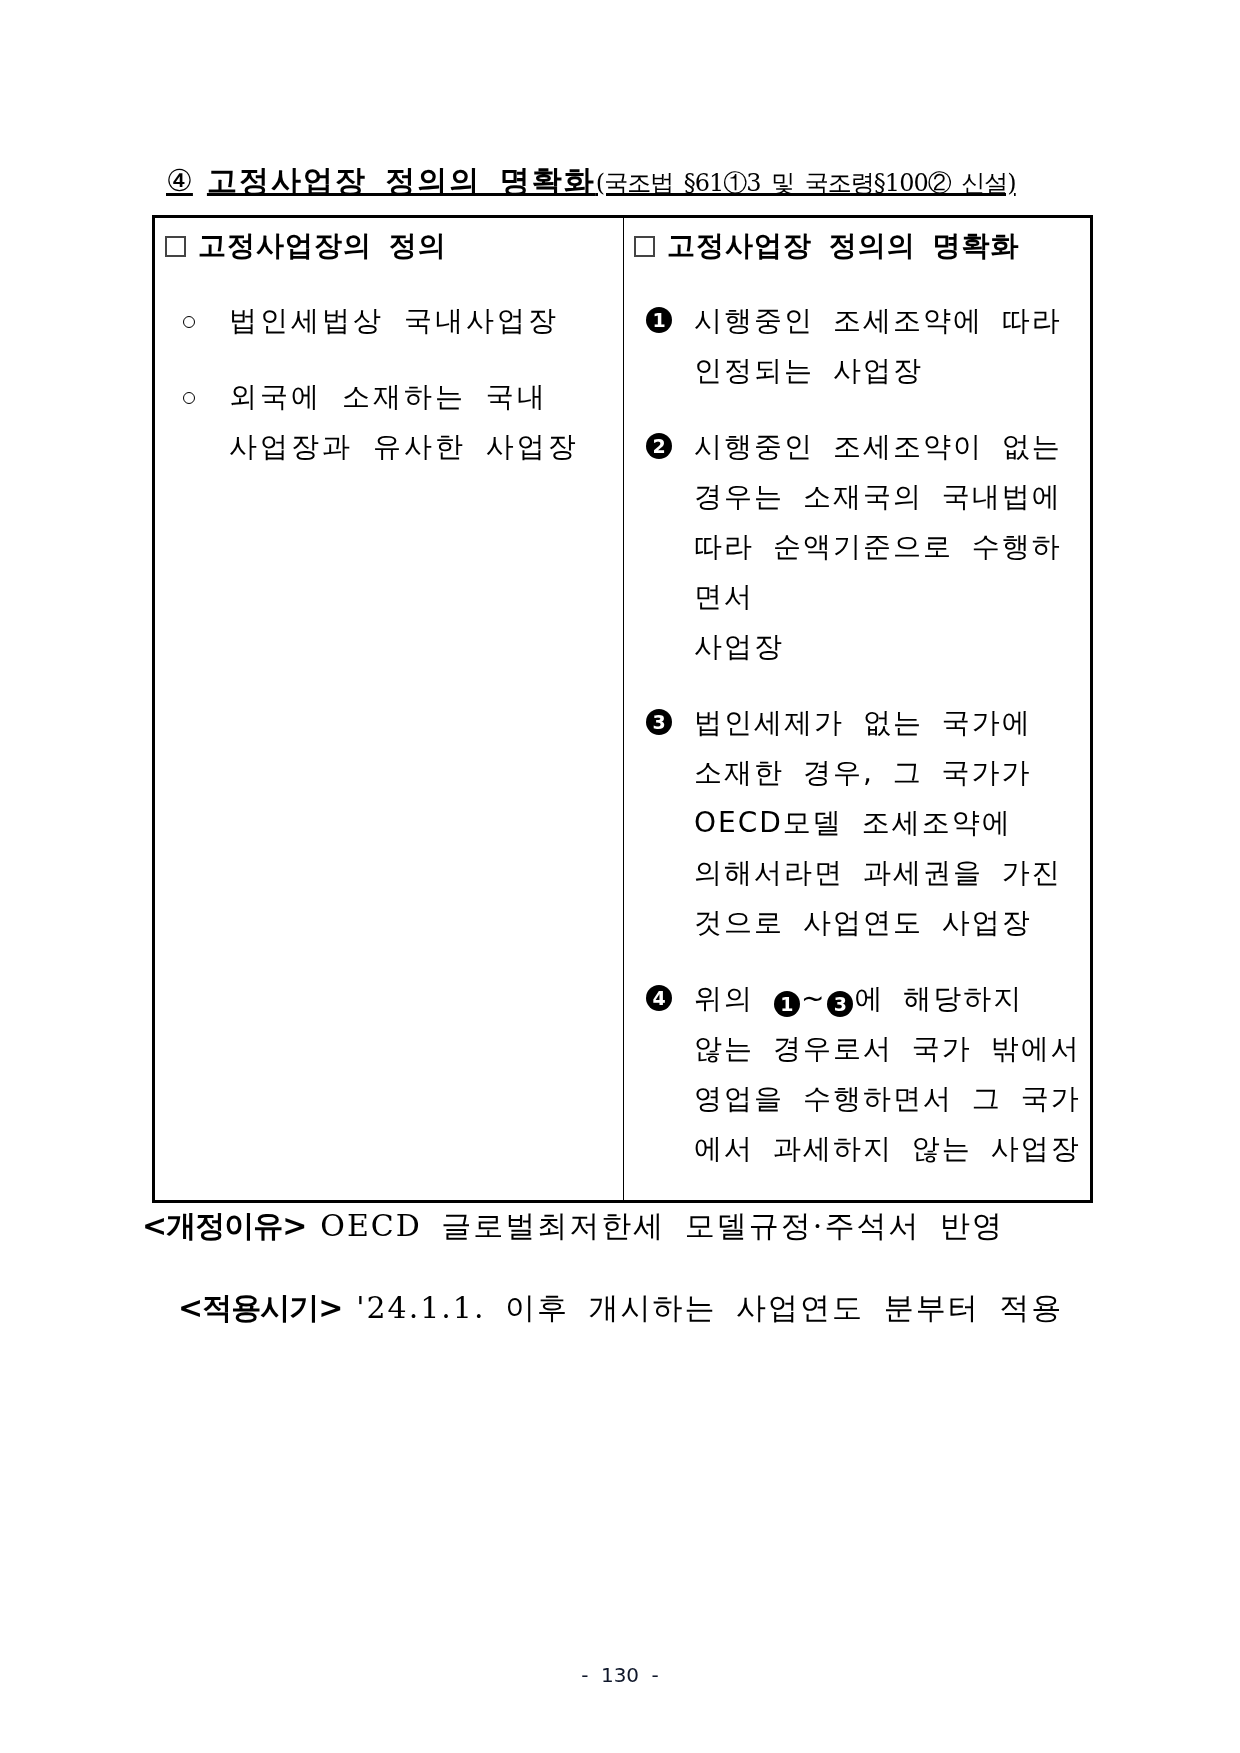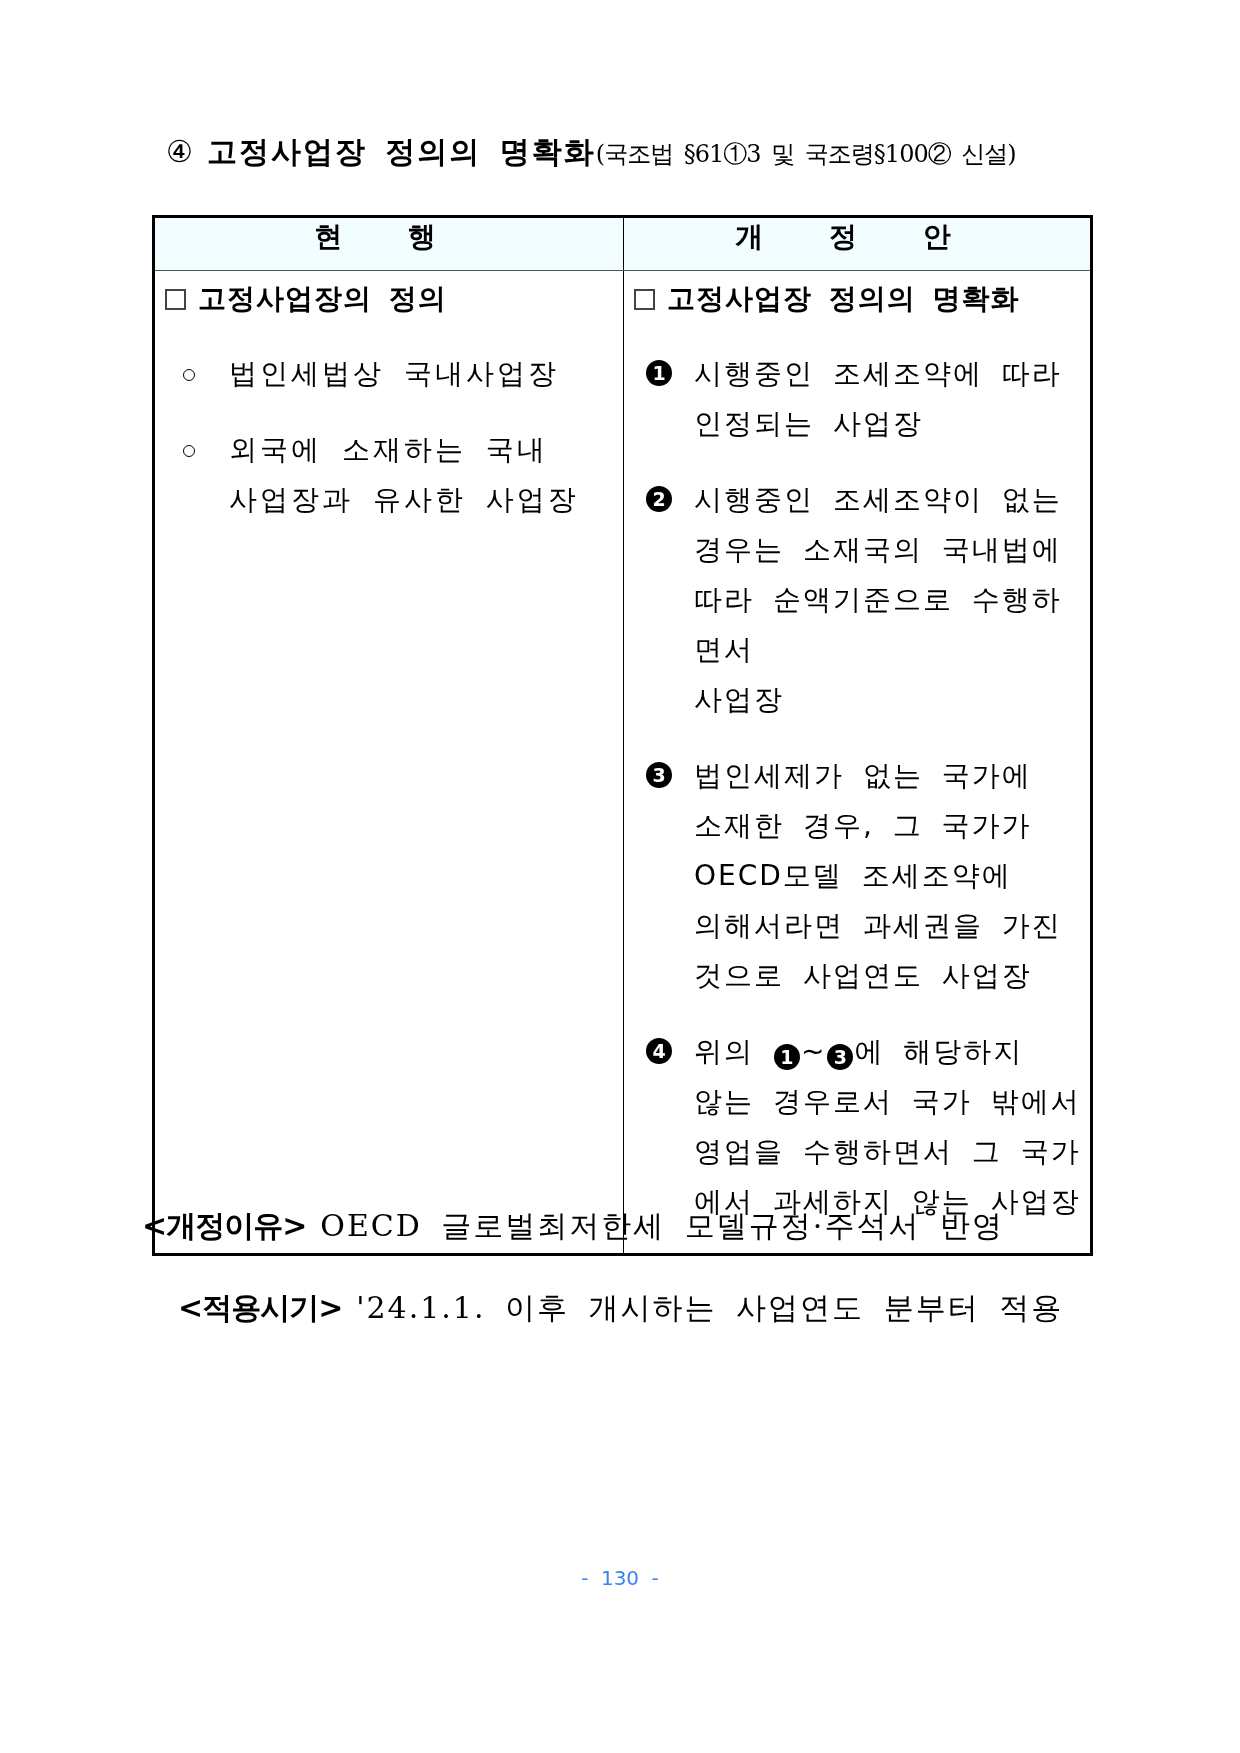--- a/index.html
+++ b/index.html
@@ -11,25 +11,26 @@
       width: 1240px;
       height: 1753px;
       position: relative;
       font-family: "DejaVu Serif", "Liberation Serif", serif;
       color: #000;
       overflow: hidden;
     }
     .section-title {
       position: absolute;
       left: 166px;
-      top: 132px;
+      top: 161px;
       font-size: 30px;
       line-height: 40px;
       white-space: nowrap;
       letter-spacing: 0px;
+      text-decoration: underline;
     }
     .section-title .num {
       font-family: "DejaVu Serif", serif;
       font-weight: normal;
       margin-right: 14px;
     }
     .section-title .main {
       font-family: "DejaVu Sans", "Liberation Sans", sans-serif;
       font-weight: bold;
       letter-spacing: 2px;
@@ -160,41 +161,37 @@
       font-family: "DejaVu Serif", "Liberation Serif", serif;
       letter-spacing: 2px;
     }
     .note-1 { top: 1204px; }
     .note-2 { top: 1286px; margin-left: 36px; }
 
     .page-number {
       position: absolute;
       left: 0;
       width: 1240px;
-      top: 1566px;
+      top: 1663px;
       text-align: center;
       font-family: "DejaVu Sans", "Liberation Sans", sans-serif;
       font-size: 20px;
-      color: #3b82f6;
+      color: #0f172a;
       word-spacing: 6px;
     }
   </style>
 </head>
 <body>
 
 <div class="section-title">
   <span class="num">④</span><span class="main">고정사업장 정의의 명확화</span><span class="ref">(국조법 §61①3 및 국조령§100② 신설)</span>
 </div>
 
 <table class="compare">
   <tbody>
-      <tr>
-    <th class="head left">현 행</th>
-    <th class="head right">개 정 안</th>
-  </tr>
   <tr>
     <td class="body col-left">
       <div class="box-heading">
         <span class="checkbox-icon"></span>
         <span>고정사업장의 정의</span>
       </div>
       <div class="left-list">
         <div class="item">
           <span class="bullet-circle"></span>
           <div>법인세법상 국내사업장</div>

